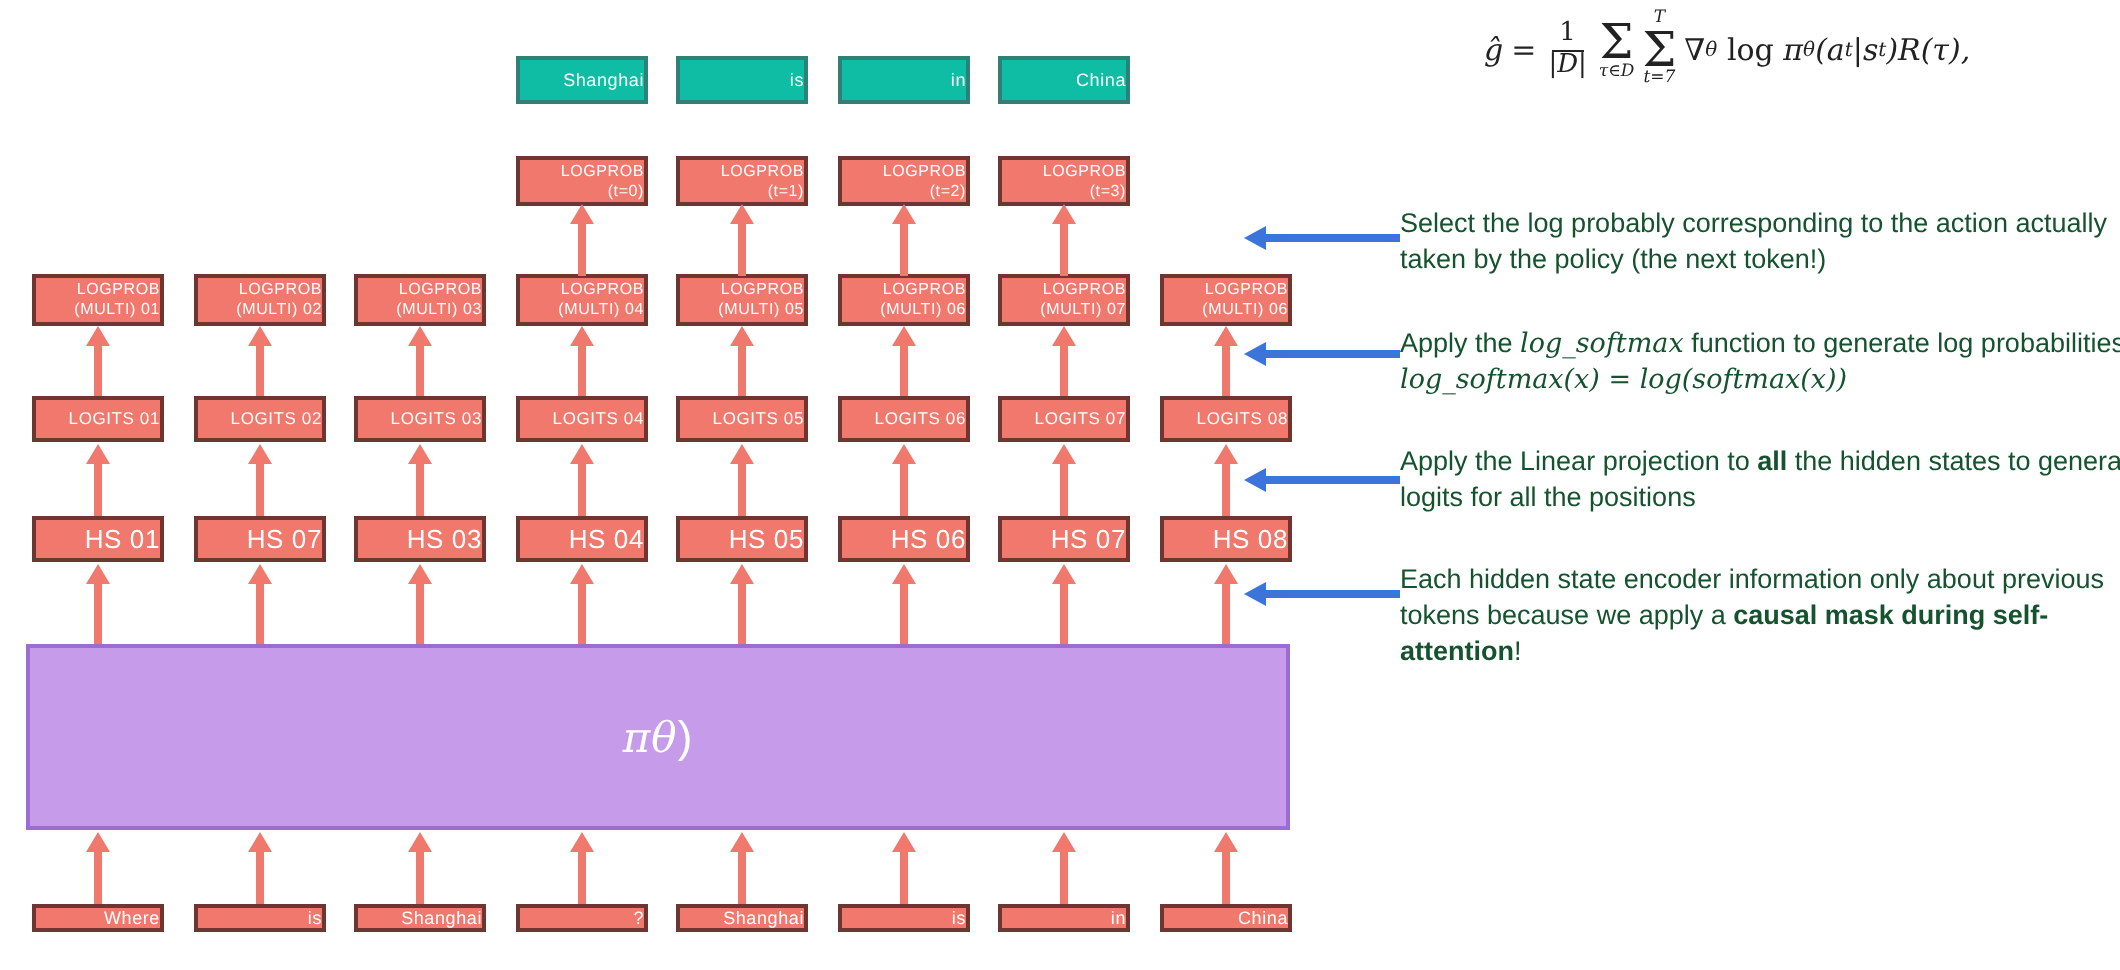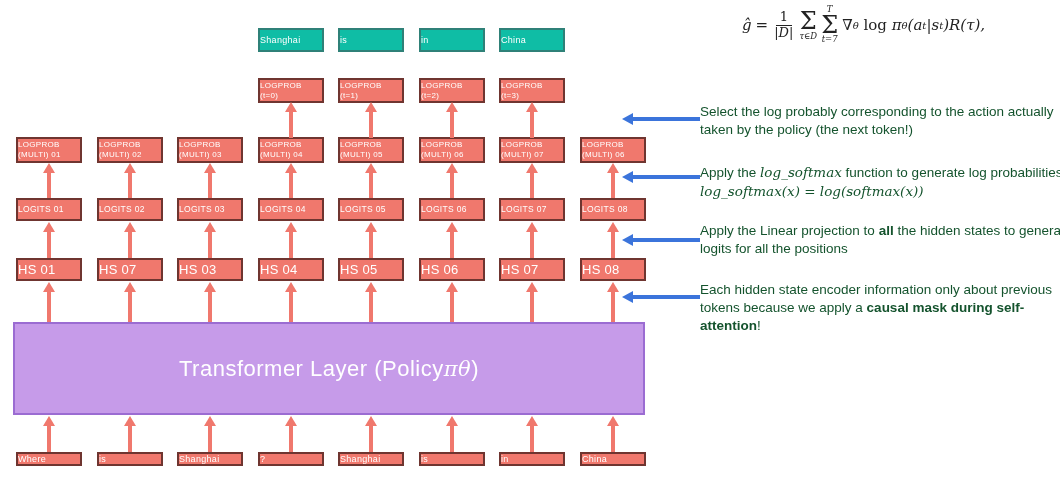--- a/index.html
+++ b/index.html
@@ -5,21 +5,21 @@
   html,body{margin:0;padding:0;background:#fff;}
   #canvas{position:relative;width:1060px;height:485px;background:#fff;overflow:hidden;
           font-family:"Liberation Sans",sans-serif;}
 
   
   .c1{left:16px}.c2{left:97px}.c3{left:177px}.c4{left:258px}
   .c5{left:338px}.c6{left:419px}.c7{left:499px}.c8{left:580px}
 
   
   .box{position:absolute;width:66px;box-sizing:border-box;display:flex;flex-direction:column;
-       align-items:flex-start;justify-content:center;color:#fff;text-align:center;
+       align-items:flex-end;justify-content:center;color:#fff;text-align:center;
        letter-spacing:.3px;line-height:1.2;}
   .box span{display:block;}
   .red{background:#f0786d;border:2px solid #6f3530;}
   .teal{background:#0fbda5;border:2px solid #2f8178;}
   .row-top{top:28px;height:24px;font-size:9px;}
   .row-t{top:78px;height:25px;font-size:8px;}
   .row-multi{top:137px;height:26px;font-size:8px;}
   .row-logits{top:198px;height:23px;font-size:8.5px;}
   .row-hs{top:258px;height:23px;font-size:13px;}
   .row-bottom{top:452px;height:14px;font-size:9px;}
@@ -209,21 +209,20 @@
       <span>HS 06</span>
     </div>
   <div class="box red row-hs c7">
       <span>HS 07</span>
     </div>
   <div class="box red row-hs c8">
       <span>HS 08</span>
     </div>
 
   <div class="transformer">
-    <span>Transformer Layer (Policy </span>
       <span class="mth">π</span>
       <sub class="mth">θ</sub>
       <span>)</span>
   </div>
 
   <div class="box red row-bottom c1">
       <span>Where</span>
     </div>
   <div class="box red row-bottom c2">
       <span>is</span>

